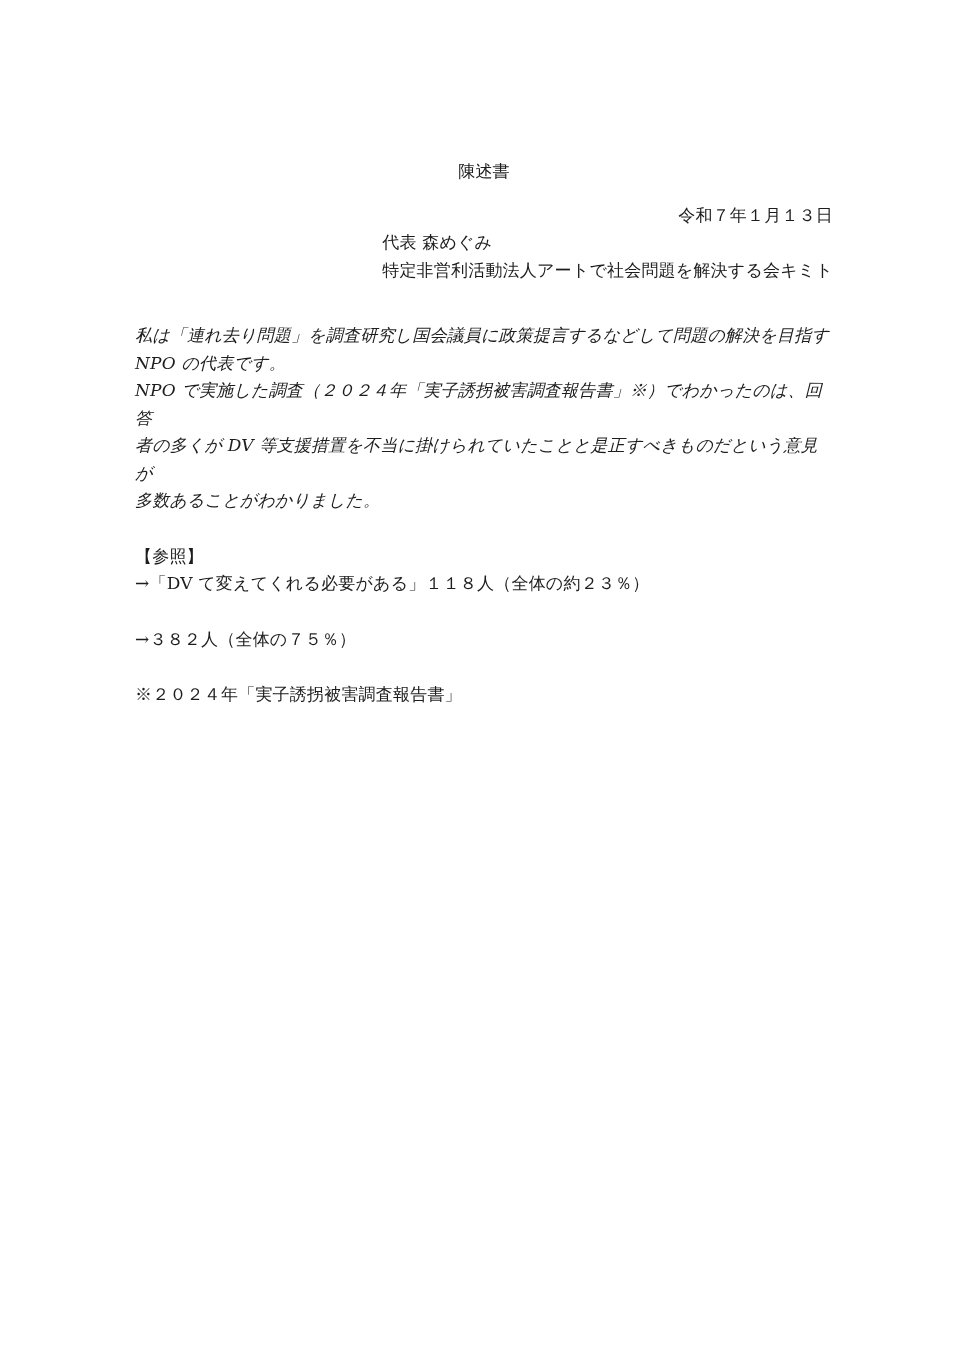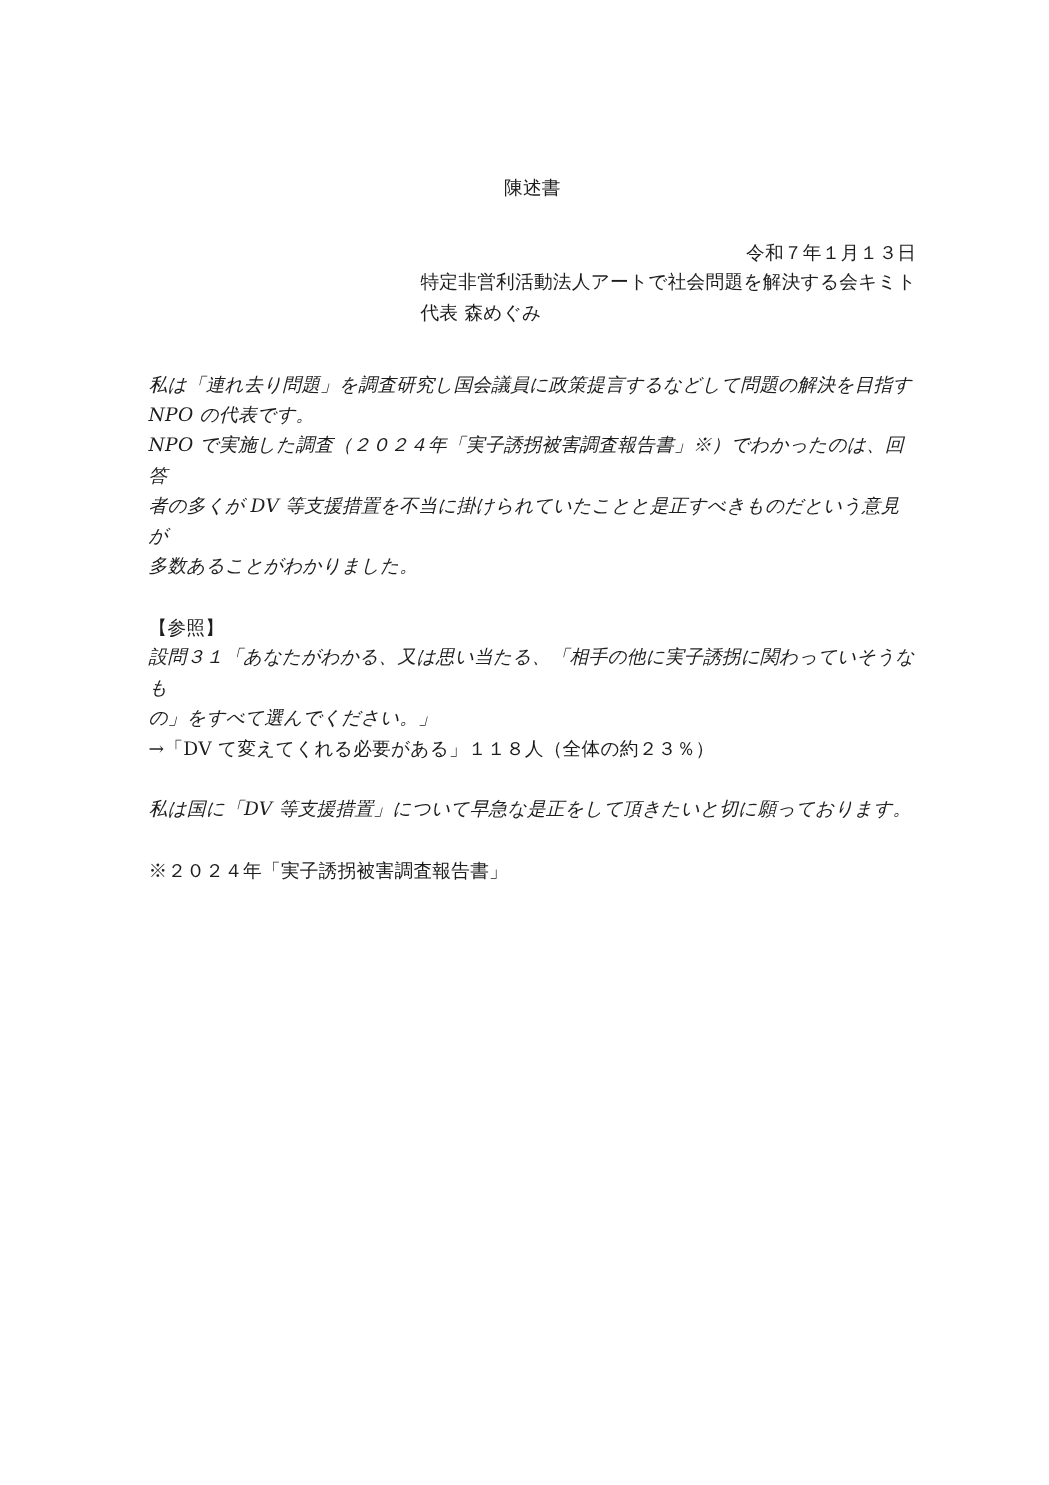--- a/index.html
+++ b/index.html
@@ -23,21 +23,21 @@
     width: 698px;
     font-size: 17px;
     line-height: 27.5px;
     letter-spacing: 0.2px;
   }
   .doc-title {
     text-align: center;
     white-space: pre-line;
   }
   .sender {
-    margin-top: 31px;
+    margin-top: 16px;
     margin-left: auto;
     width: fit-content;
     text-align: left;
   }
   .sender .date-line {
     text-align: right;
   }
   .para {
     white-space: pre-line;
     margin: 0;
@@ -51,43 +51,41 @@
 </head>
 <body>
 
 <div class="page">
   <div class="doc">
 
     <div class="doc-title">陳述書</div>
 
     <div class="sender">
       <div class="date-line line">令和７年１月１３日</div>
+      <div class="line">代表 森めぐみ</div>
       <div class="line">特定非営利活動法人アートで社会問題を解決する会キミト</div>
-      <div class="line">代表 森めぐみ</div>
     </div>
 
     <p class="para mt-body">私は「連れ去り問題」を調査研究し国会議員に政策提言するなどして問題の解決を目指す
 NPO の代表です。
 NPO で実施した調査（２０２４年「実子誘拐被害調査報告書」※）でわかったのは、回答
 者の多くが DV 等支援措置を不当に掛けられていたことと是正すべきものだという意見が
 多数あることがわかりました。</p>
 
     <div class="mt-para">
       <div class="line">【参照】</div>
-      <p class="para">設問３１「あなたがわかる、又は思い当たる、「相手の他に実子誘拐に関わっていそうなも
-の」をすべて選んでください。」</p>
       <div class="line">→「DV て変えてくれる必要がある」１１８人（全体の約２３％）</div>
     </div>
 
     <div class="mt-para">
+      <div class="line">→３８２人（全体の７５％）</div>
     </div>
 
 
 
-    <p class="para mt-para">私は国に「DV 等支援措置」について早急な是正をして頂きたいと切に願っております。</p>
 
     <div class="mt-section">
       <div class="line">※２０２４年「実子誘拐被害調査報告書」</div>
 
     </div>
 
   </div>
 </div>
 
 </body></html>

